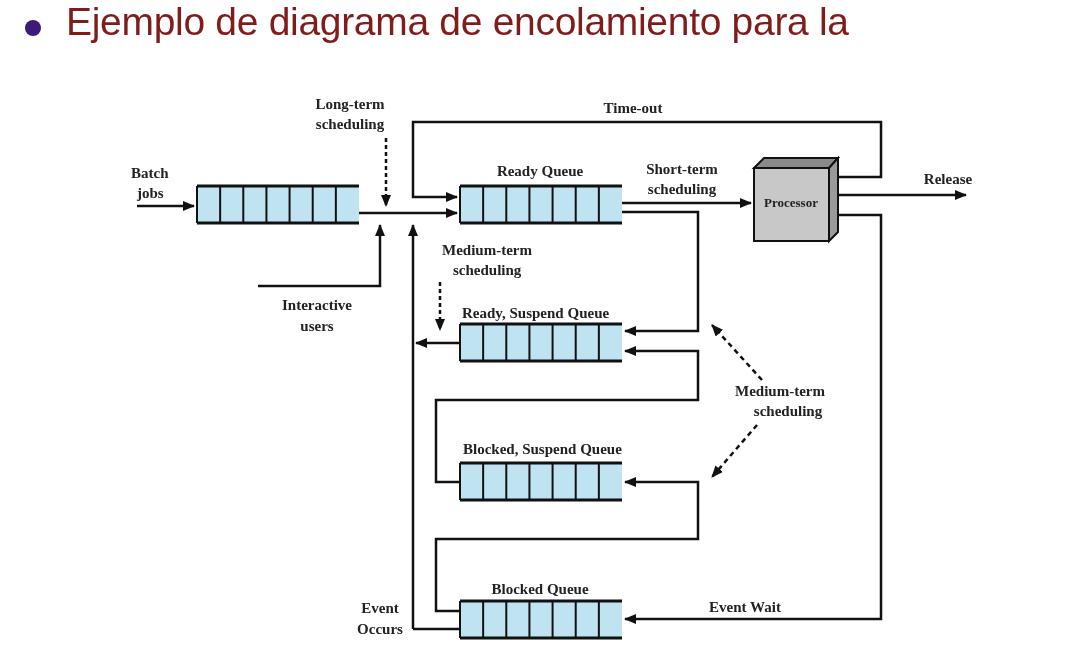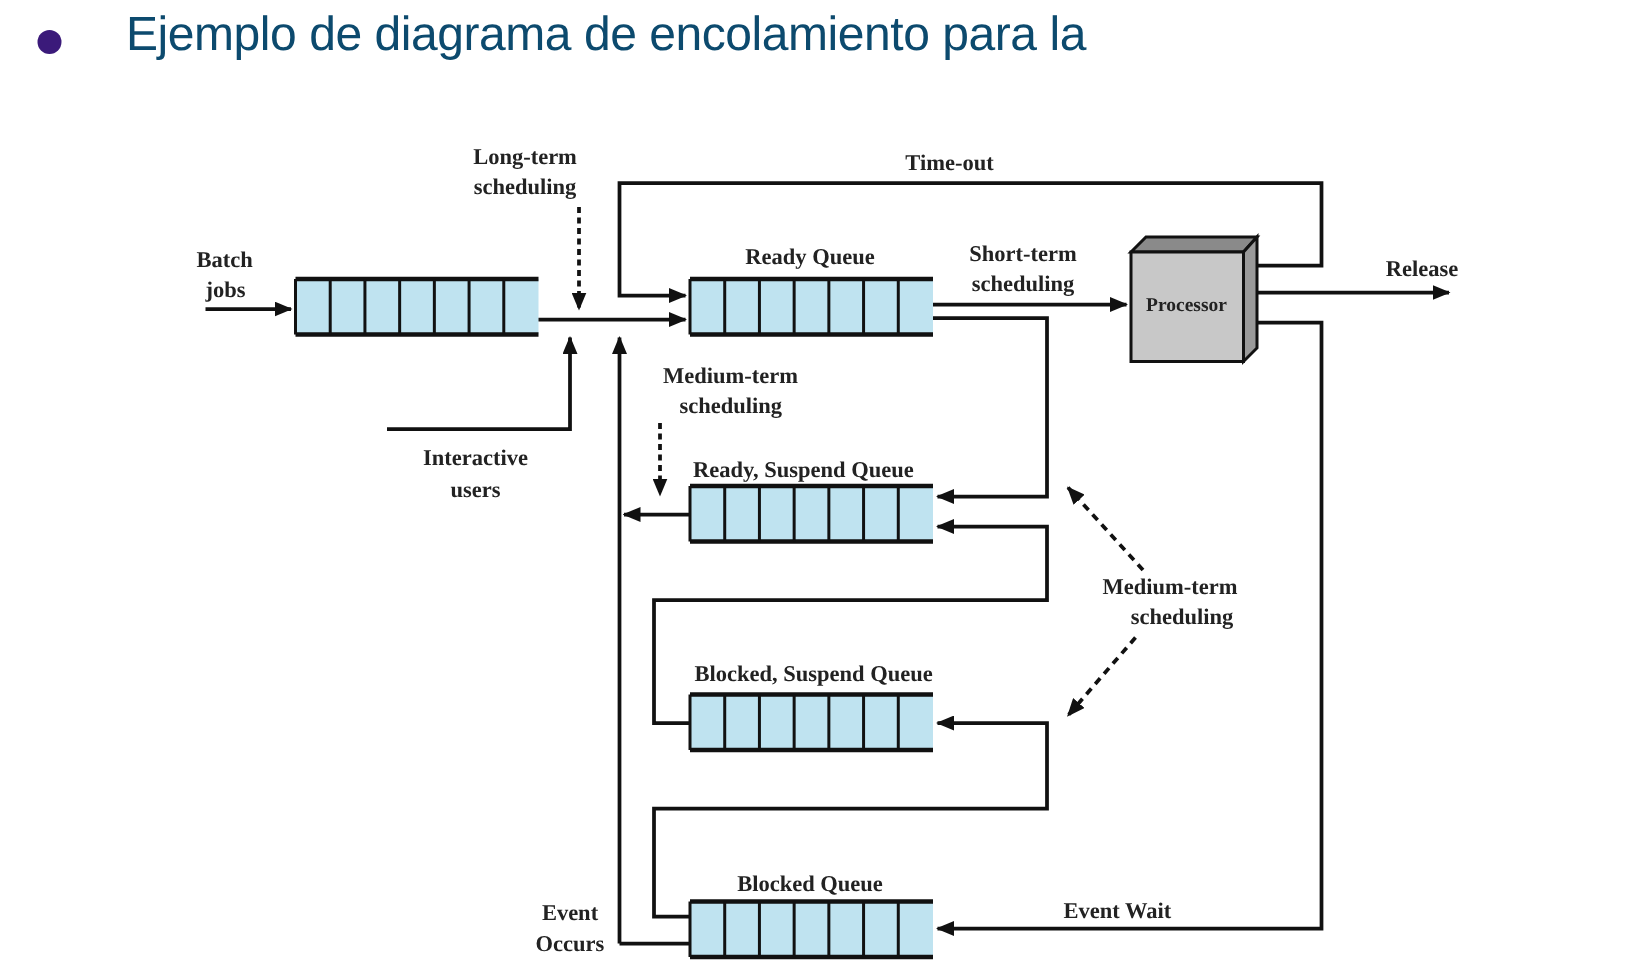--- a/index.html
+++ b/index.html
@@ -1,17 +1,17 @@
 <!DOCTYPE html>
 <html><head>
 <meta charset="utf-8">
 <style>
   html, body { margin:0; padding:0; background:#ffffff; }
   body { width:1092px; height:649px; position:relative; overflow:hidden; font-family:"Liberation Sans", sans-serif; }
-  .title { position:absolute; left:66px; top:2px; font-size:32px; line-height:40px; color:#0c4a6e; letter-spacing:-0.3px;margin-left:18px; }
+  .title { position:absolute; left:66px; top:2px; font-size:39px; line-height:40px; color:#7f1d1d; letter-spacing:-0.3px; }
   .bullet { position:absolute; left:25px; top:20px; width:16px; height:16px; border-radius:50%; background:#3b1a7a; }
   svg { position:absolute; left:0; top:0; }
   .lbl { font-family:"Liberation Serif", serif; font-weight:bold; font-size:15px; fill:#222; }
   .proc-lbl { font-family:"Liberation Serif", serif; font-weight:bold; font-size:13px; fill:#222; }
 </style>
 </head>
 <body>
 
 <div class="bullet"></div>
 <div class="title">

